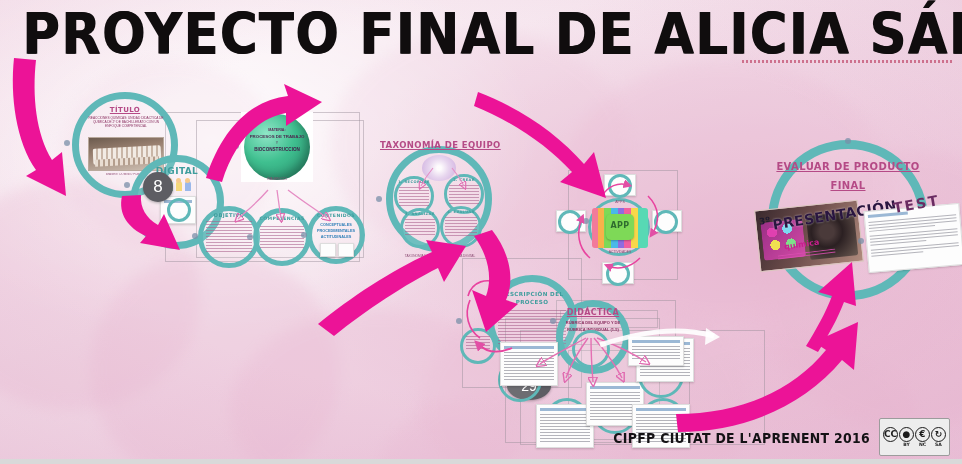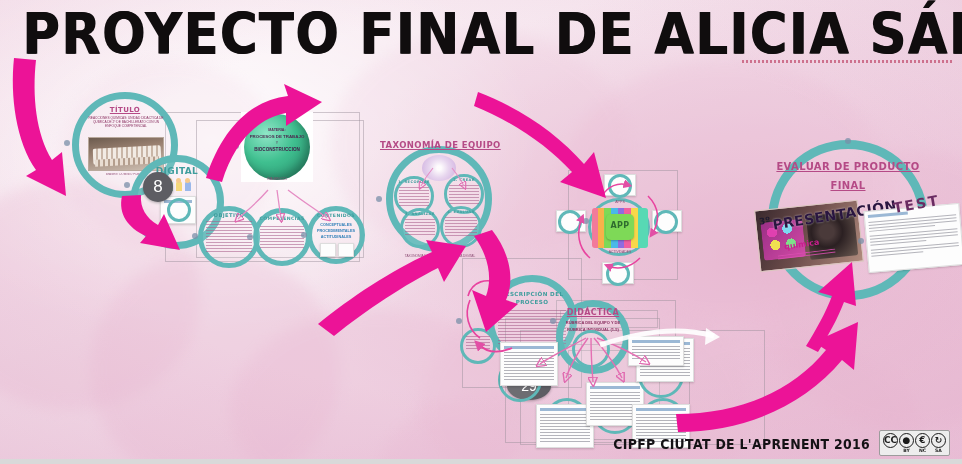--- a/index.html
+++ b/index.html
@@ -149,21 +149,21 @@
     letter-spacing: .3px;
     color: #141215;
     white-space: nowrap;
     transform: scaleY(1.12);
   }
   #ccBadge {
     display: flex; align-items: center;
     background: #ededed;
     border: 1px solid #9c9c9c;
     border-radius: 2px;
-    padding: 2px 3px;
+    padding: 8px 3px;
     gap: 1px;
   }
   .ccico {
     width: 15px; height: 15px; border-radius: 50%;
     border: 1.6px solid #1b1b1b;
     display: flex; align-items: center; justify-content: center;
     font-size: 9px; font-weight: bold; color: #1b1b1b;
     font-family: "DejaVu Sans", sans-serif;
     line-height: 1;
   }

